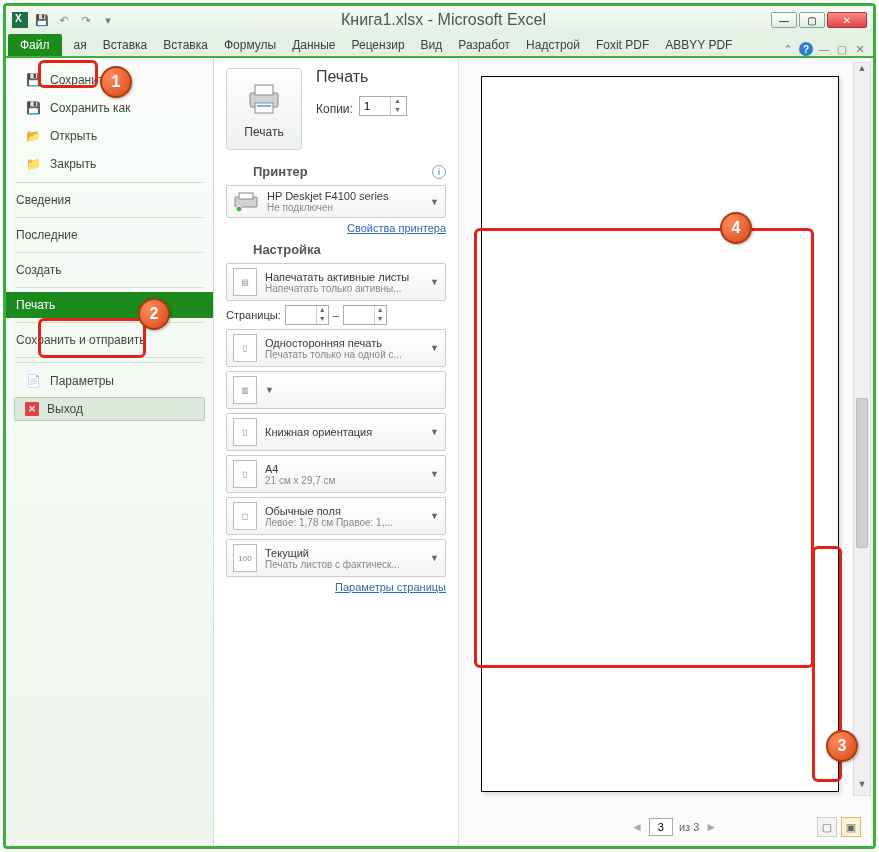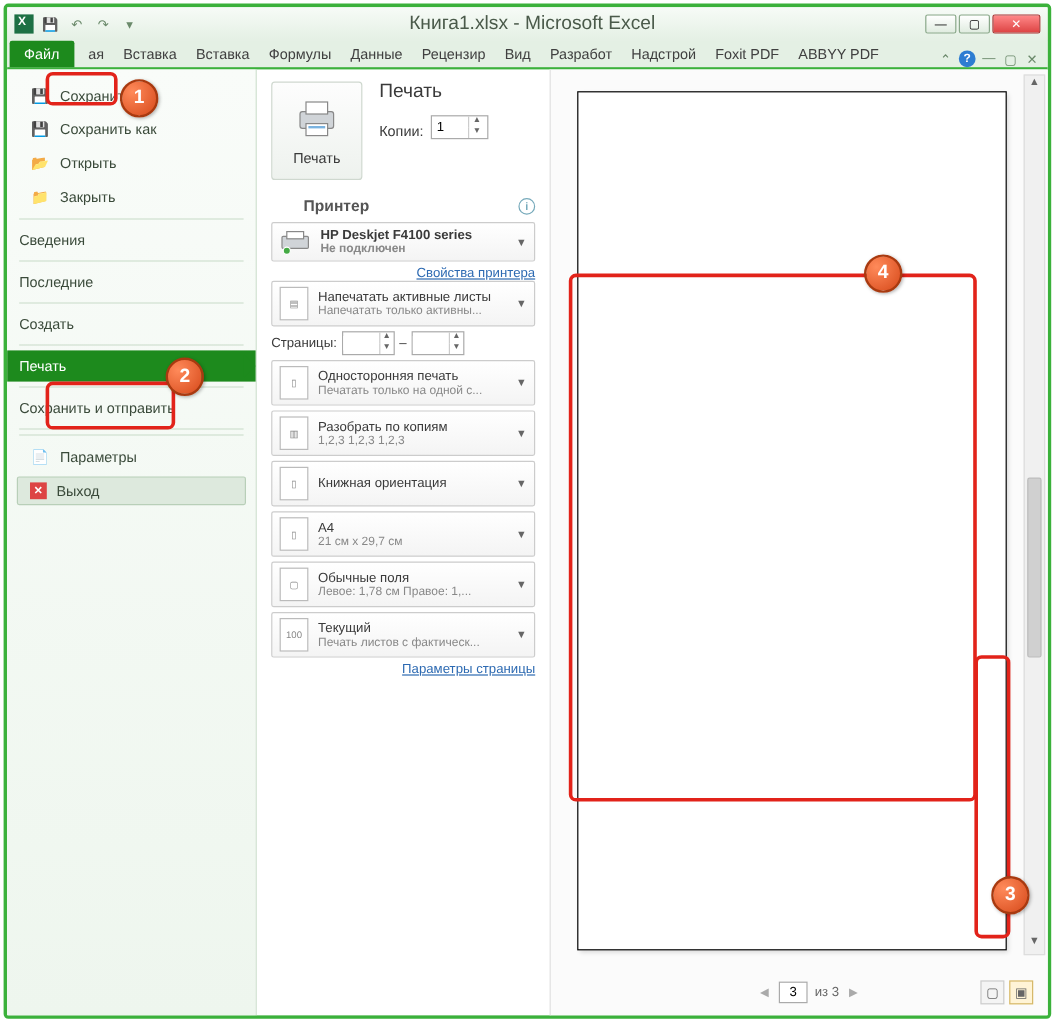--- a/index.html
+++ b/index.html
@@ -50,21 +50,21 @@
 .big-print-btn { width: 76px; height: 82px; border: 1px solid #cfd8cf; border-radius: 3px; background: linear-gradient(#fdfdfd,#eef2ee); display: flex; flex-direction: column; align-items: center; justify-content: center; gap: 6px; }
 .printer-svg { width: 40px; height: 40px; }
 .print-right h3 { font-size: 16px; font-weight: normal; margin-bottom: 10px; }
 .copies-row { display: flex; align-items: flex-end; gap: 6px; }
 .spinner { width: 48px; height: 20px; border: 1px solid #aaa; background: #fff; display: flex; align-items: center; }
 .spinner input { width: 30px; border: none; font-size: 11px; padding-left: 4px; outline: none; }
 .spinner-btns { width: 14px; display: flex; flex-direction: column; }
 .spinner-btns span { height: 9px; font-size: 7px; text-align: center; line-height: 8px; color: #666; border-left: 1px solid #ccc; }
 .section-header { font-weight: bold; font-size: 13px; margin: 8px 0 6px; color: #555; display: flex; justify-content: space-between; align-items: center; padding-left: 27px; }
 .info-icon { width: 14px; height: 14px; border: 1px solid #7ab; border-radius: 50%; color: #7ab; font-size: 9px; display: flex; align-items: center; justify-content: center; }
-.printer-sel { border: 1px solid #ccc; border-radius: 2px; padding: 4px 6px; display: flex; gap: 8px; align-items: center; background: linear-gradient(#fff,#f4f4f4); font-weight: bold; }
+.printer-sel { border: 1px solid #ccc; border-radius: 2px; padding: 4px 6px; display: flex; gap: 8px; align-items: center; background: linear-gradient(#fff,#f4f4f4); }
 .printer-sel-text { flex: 1; font-size: 11px; }
 .printer-sel-text .sub { color: #888; font-size: 10px; }
 .dd-arrow { color: #666; font-size: 9px; }
 .link-right { text-align: right; font-size: 11px; margin-top: 4px; }
 .link-right a { color: #2d6ab2; text-decoration: underline; cursor: default; text-align: right; }
 .opt { border: 1px solid #ccc; border-radius: 2px; padding: 4px 6px; display: flex; gap: 8px; align-items: center; margin-bottom: 4px; background: linear-gradient(#fff,#f4f4f4); }
 .opt-icon { width: 24px; height: 28px; border: 1px solid #bbb; background: #fff; flex-shrink: 0; display: flex; align-items: center; justify-content: center; font-size: 8px; color: #888; }
 .opt-text { flex: 1; font-size: 11px; overflow: hidden; }
 .opt-text .sub { color: #888; font-size: 10px; white-space: nowrap; overflow: hidden; text-overflow: ellipsis; }
 .pages-row { display: flex; align-items: center; gap: 4px; font-size: 11px; margin-bottom: 4px; }
@@ -221,20 +221,23 @@
             <circle cx="6" cy="18" r="3" fill="#4a4" stroke="#fff"></circle>
           </svg>
         <div class="printer-sel-text">
           <div>HP Deskjet F4100 series</div>
           <div class="sub">Не подключен</div>
         </div>
         <span class="dd-arrow">▼</span>
       </div>
       <div class="link-right"><a>Свойства принтера</a></div>
 
+      <div class="section-header">
+          <span>Настройка</span>
+        </div>
 
       <div class="opt">
         <div class="opt-icon">▤</div>
         <div class="opt-text">
             <div>Напечатать активные листы</div>
             <div class="sub">Напечатать только активны...</div>
           </div>
         <span class="dd-arrow">▼</span>
       </div>
 
@@ -261,24 +264,20 @@
         <div class="opt-icon">▯</div>
         <div class="opt-text">
             <div>Односторонняя печать</div>
             <div class="sub">Печатать только на одной с...</div>
           </div>
         <span class="dd-arrow">▼</span>
       </div>
 
       <div class="opt">
         <div class="opt-icon">▥</div>
-        <div class="opt-text">
-            <div>Разобрать по копиям</div>
-            <div class="sub">1,2,3   1,2,3   1,2,3</div>
-          </div>
         <span class="dd-arrow">▼</span>
       </div>
 
       <div class="opt">
         <div class="opt-icon">▯</div>
         <div class="opt-text">
             <div>Книжная ориентация</div>
           </div>
         <span class="dd-arrow">▼</span>
       </div>

